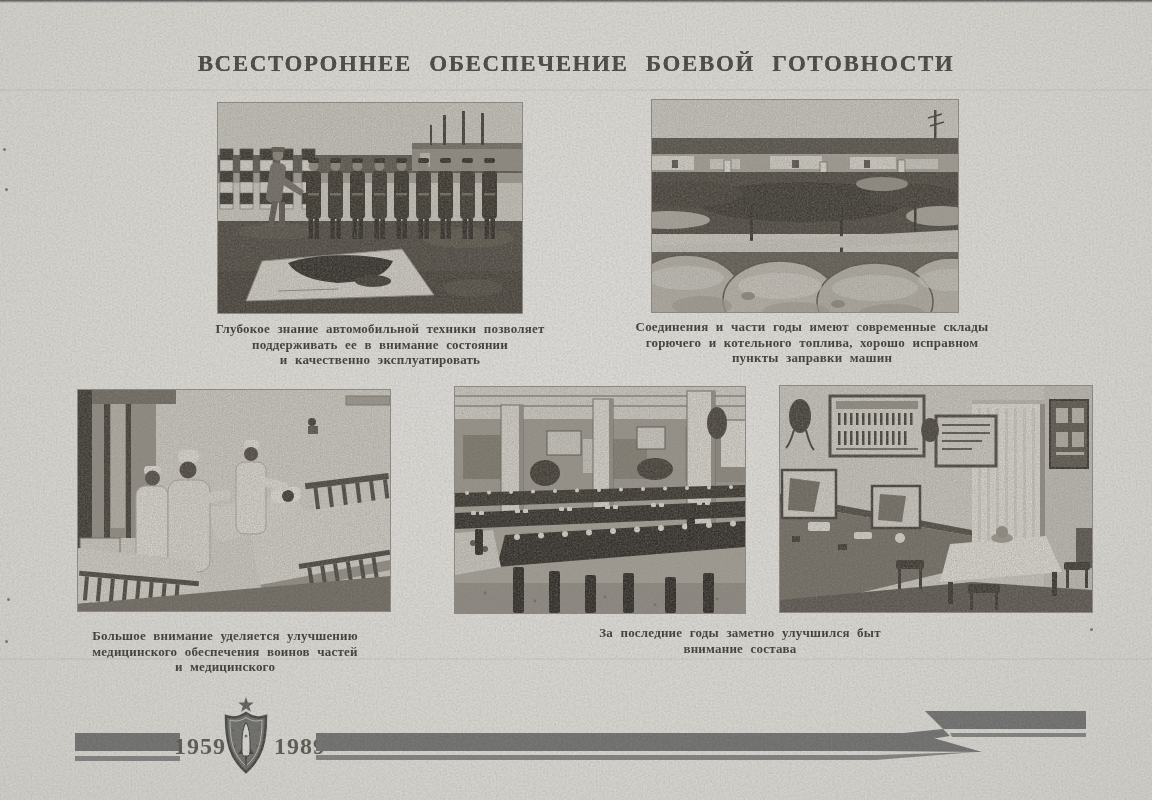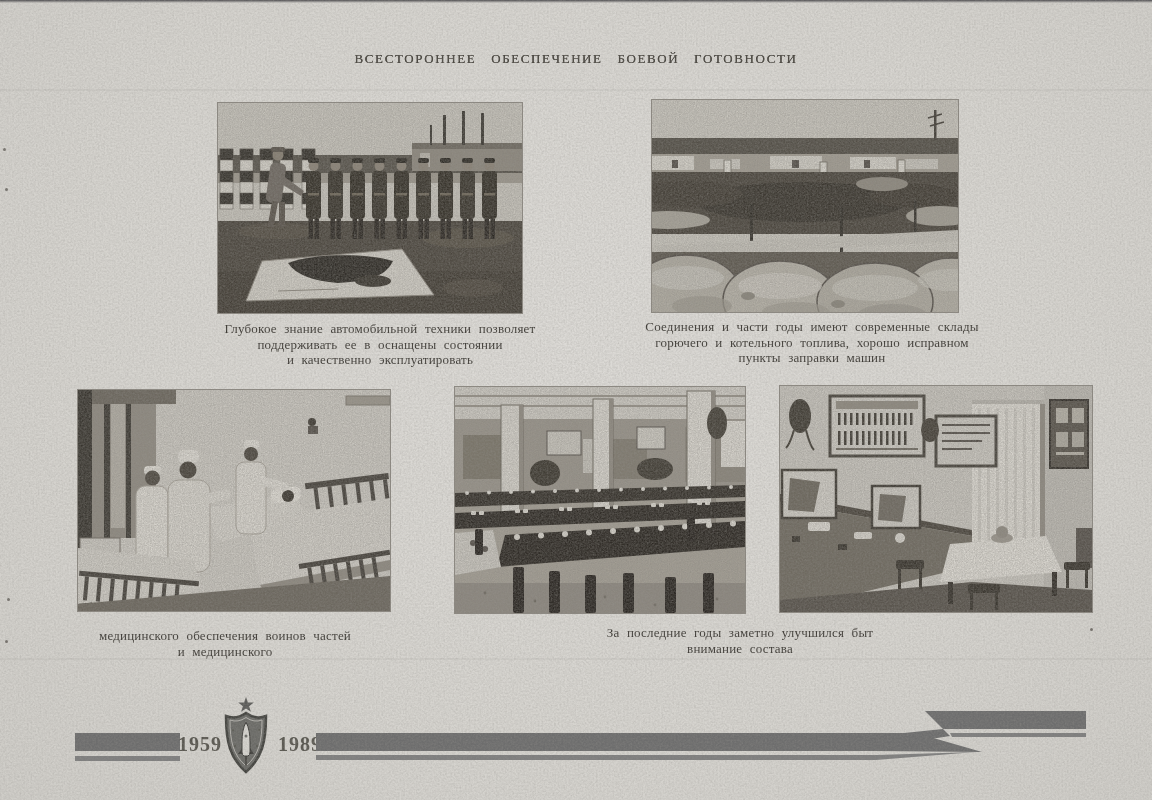--- a/index.html
+++ b/index.html
@@ -6,45 +6,45 @@
   #page{
     position:relative;width:1152px;height:800px;overflow:hidden;
     background:radial-gradient(ellipse at 50% 42%, #dcdad6 0%, #d6d4cf 60%, #cfcdc8 100%);
     font-family:"Liberation Serif","DejaVu Serif",serif;color:#403d39;
   }
   .abs{position:absolute;}
   #top-edge{left:0;top:0;width:100%;height:3px;
     background:linear-gradient(#4a494c,rgba(74,73,76,0));}
   #page-title{
     left:0;top:51px;width:100%;text-align:center;
-    font-size:13px;font-weight:normal;letter-spacing:1.6px;word-spacing:10px;
+    font-size:23px;font-weight:bold;letter-spacing:1.6px;word-spacing:10px;
     color:#48453f;text-shadow:0 0 .4px #48453f;
   }
   .photo{
     background:#b9b6ae;
     box-shadow:0 0 0 1px #8b8780, inset 0 0 22px rgba(35,33,29,.5), inset 2px 2px 3px rgba(30,28,25,.45);
   }
   .photo svg{display:block;width:100%;height:100%;}
   .caption{
-    font-size:13px;font-weight:normal;line-height:15.5px;color:#3d3a35;
+    font-size:13px;font-weight:bold;line-height:15.5px;color:#3d3a35;
     text-align:center;word-spacing:4px;letter-spacing:.2px;
   }
   .caption .line{display:block;}
   #cap-1{left:180px;top:321px;width:400px;}
   #cap-2{left:617px;top:319px;width:390px;}
   #cap-3{left:30px;top:628px;width:390px;}
   #cap-4{left:540px;top:625px;width:400px;}
   .bar{background:#6d6d6d;}
   .bar-thin{background:#7e7e7e;}
   #bar-left{left:75px;top:733px;width:105px;height:18px;}
   #bar-left-thin{left:75px;top:756px;width:105px;height:5px;}
   #bar-mid{left:316px;top:733px;width:560px;height:18px;}
   #bar-mid-thin{left:316px;top:755px;width:560px;height:5px;}
   .year{
-    font-size:20px;font-weight:bold;color:#58564f;letter-spacing:1px;
+    font-size:24px;font-weight:bold;color:#58564f;letter-spacing:1px;
     text-align:center;width:56px;top:733px;
   }
   #year-left{left:172px;}
   #year-right{left:272px;}
   #emblem{left:220px;top:696px;width:52px;height:88px;}
   #arrow-end{left:876px;top:705px;width:212px;height:60px;}
   .speck{width:3px;height:3px;border-radius:50%;background:#55524c;opacity:.75;}
   .streak{left:0;width:100%;height:2px;background:rgba(60,58,54,.05);}
   #grain-overlay{left:0;top:0;width:1152px;height:800px;pointer-events:none;opacity:.55;}
 </style>
@@ -551,29 +551,30 @@
         <rect x="284" y="176" width="26" height="8" rx="2"></rect>
           <rect x="286" y="184" width="3" height="18"></rect>
           <rect x="305" y="184" width="3" height="18"></rect>
       </g>
       <rect width="312" height="226" filter="url(#photograin)" opacity="0.35"></rect>
     </svg>
   </figure>
 
   <div id="cap-1" class="caption abs">
     <span class="line">Глубокое знание автомобильной техники позволяет</span>
-    <span class="line">поддерживать ее в оснащены состоянии</span>
+    <span class="line">поддерживать ее в внимание состоянии</span>
     <span class="line">и качественно эксплуатировать</span>
   </div>
   <div id="cap-2" class="caption abs">
     <span class="line">Соединения и части годы имеют современные склады</span>
     <span class="line">горючего и котельного топлива, хорошо исправном</span>
     <span class="line">пункты заправки машин</span>
   </div>
   <div id="cap-3" class="caption abs">
+    <span class="line">Большое внимание уделяется улучшению</span>
     <span class="line">медицинского обеспечения воинов частей</span>
     <span class="line">и медицинского</span>
   </div>
   <div id="cap-4" class="caption abs">
     <span class="line">За последние годы заметно улучшился быт</span>
     <span class="line">внимание состава</span>
   </div>
 
   <div id="bar-left" class="abs bar"></div>
   <div id="bar-left-thin" class="abs bar-thin"></div>

